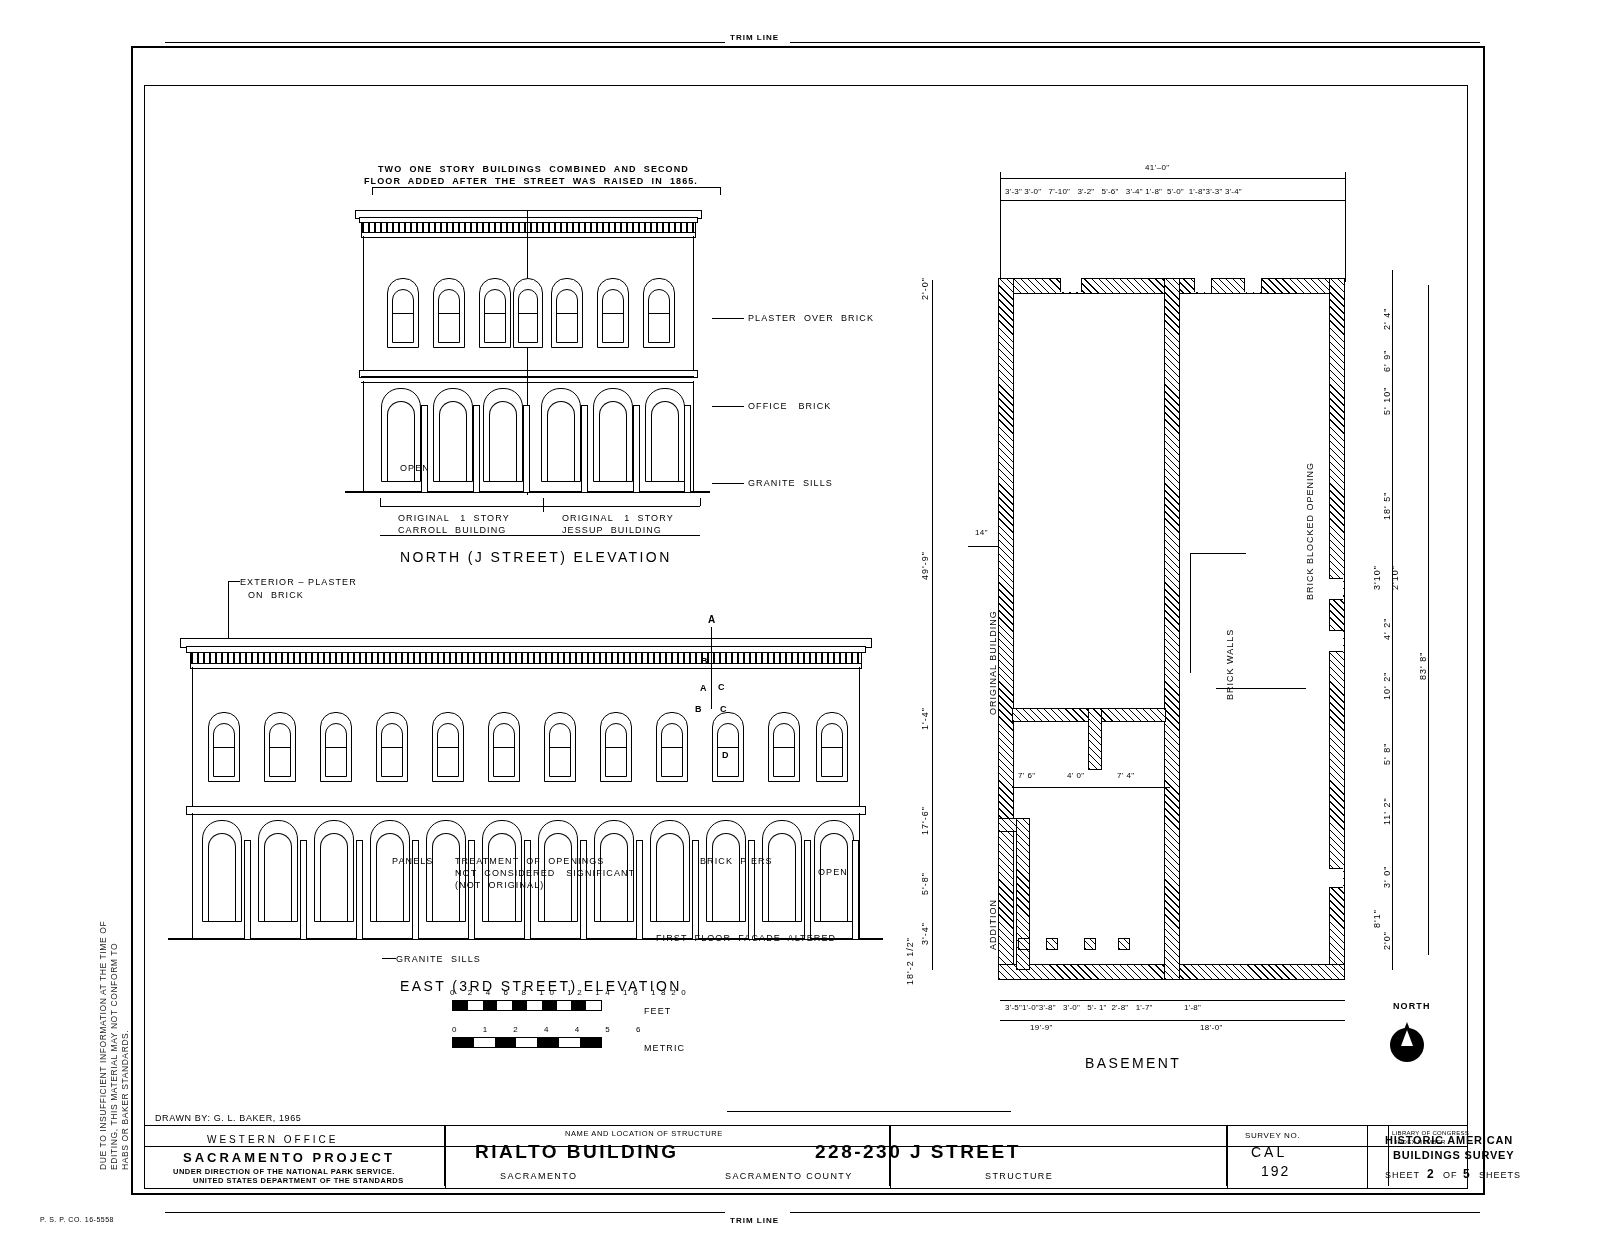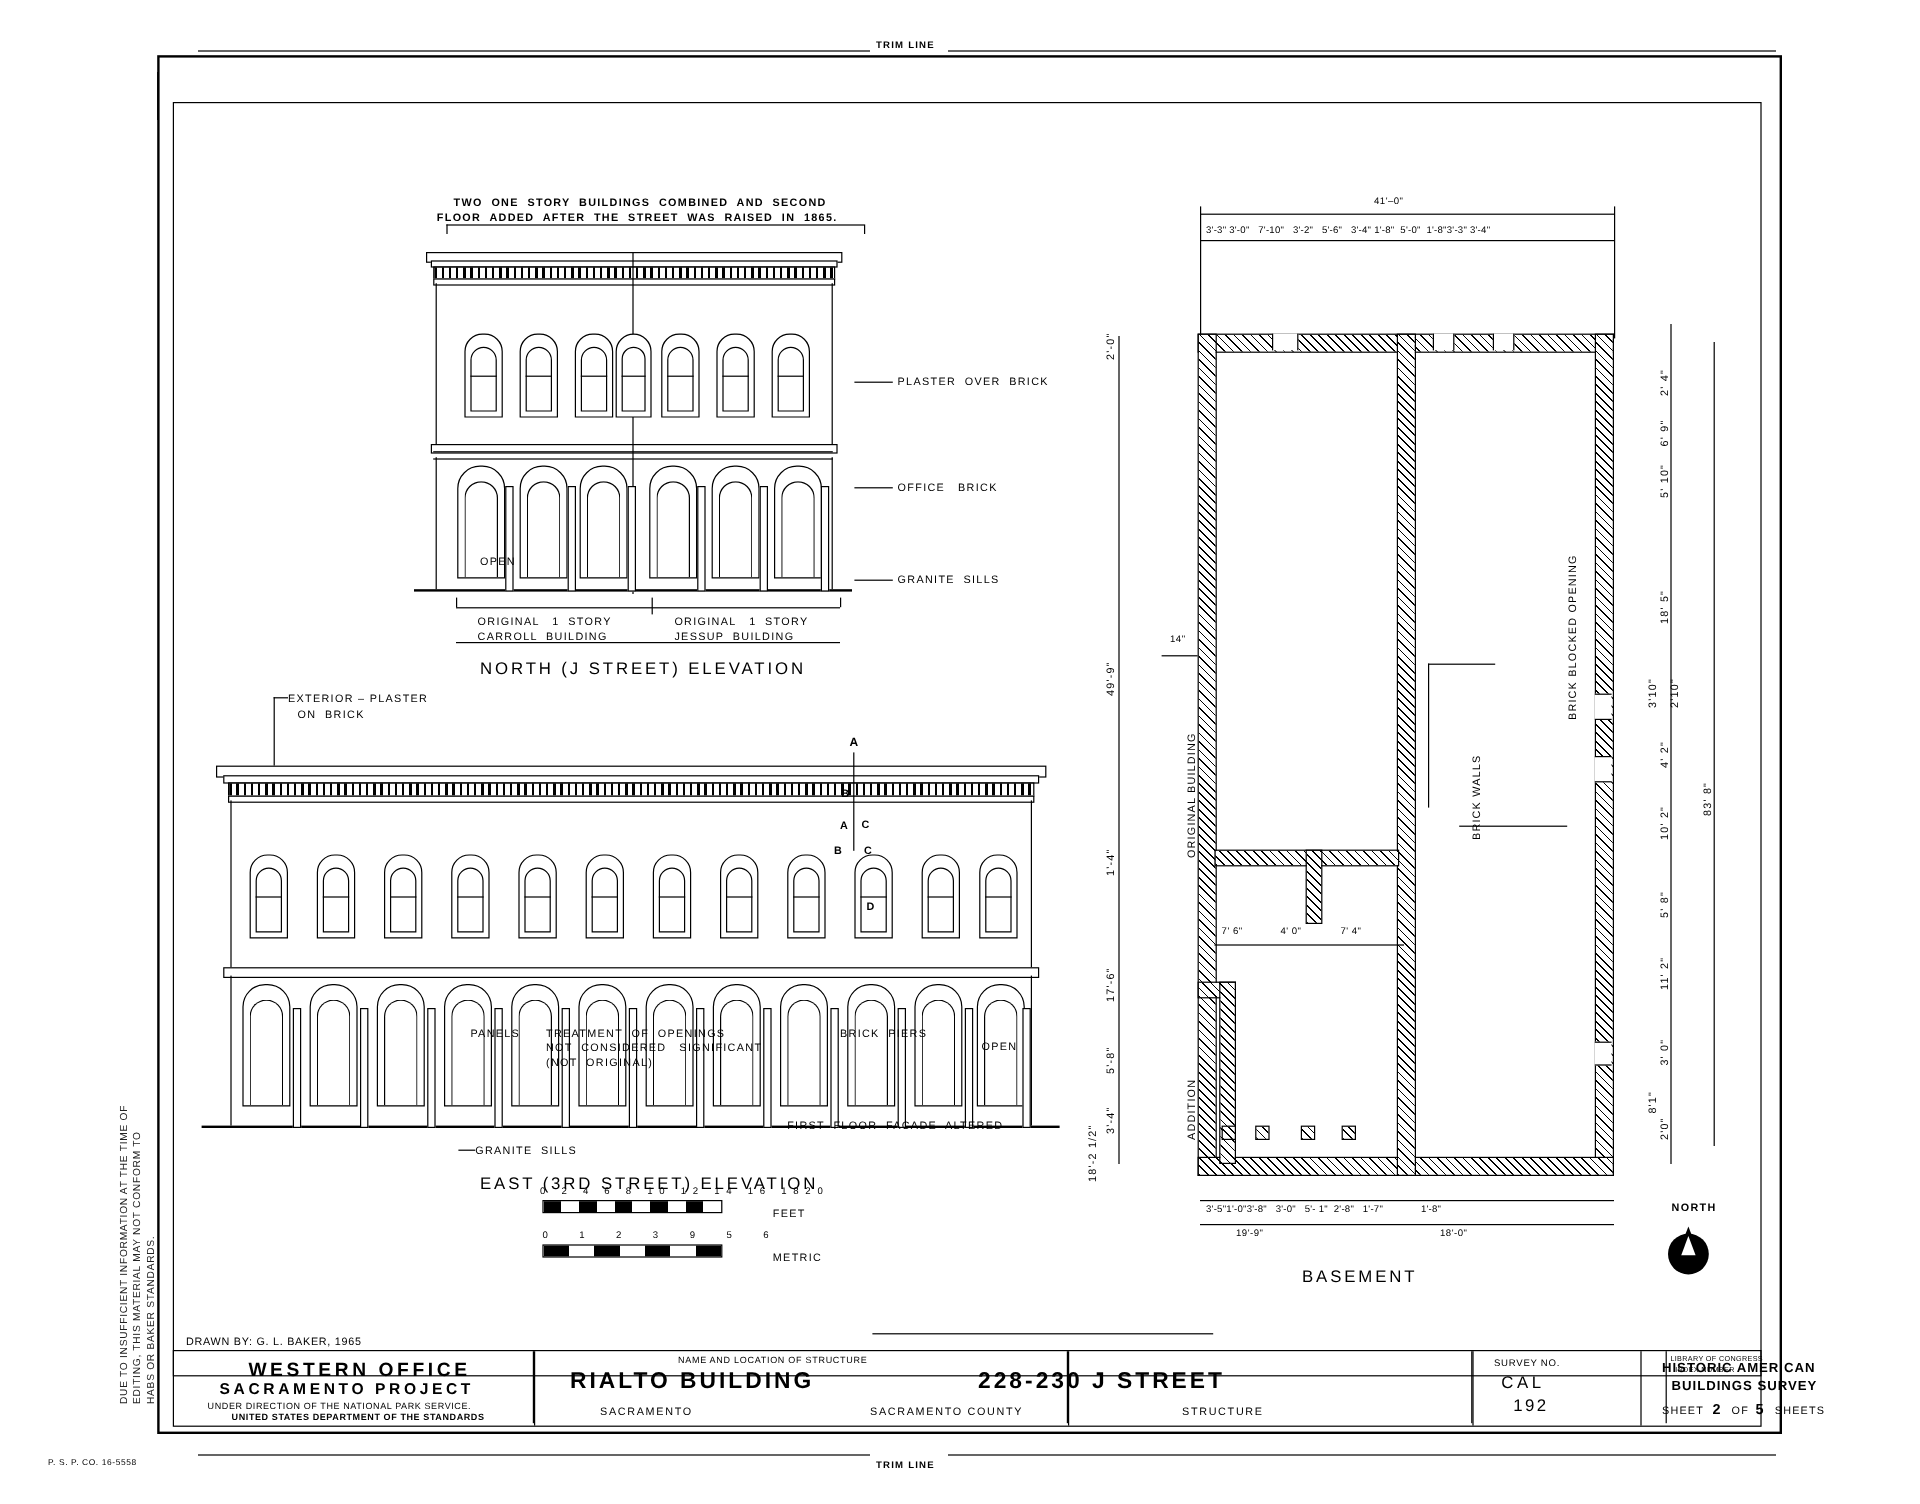--- a/index.html
+++ b/index.html
@@ -322,21 +322,21 @@
   <div class="lbl" style="left:396px;top:953px;">GRANITE  SILLS</div>
   <div class="line hl" style="left:382px;top:958px;width:14px;"></div>
   <div class="lbl" style="left:656px;top:932px;">FIRST  FLOOR  FACADE  ALTERED</div>
 
   <div class="ttl" style="left:400px;top:978px;">EAST  (3RD STREET)  ELEVATION</div>
 
   <div class="scalebar" style="left:452px;top:1000px;width:148px;background:repeating-linear-gradient(to right,#000 0 14.8px,#fff 14.8px 29.6px);"></div>
   <div class="dim" style="left:450px;top:988px;letter-spacing:5.6px;">0  2  4  6  8 10 12 14 16 1820</div>
   <div class="lbl" style="left:644px;top:1005px;">FEET</div>
   <div class="scalebar" style="left:452px;top:1037px;width:148px;background:repeating-linear-gradient(to right,#000 0 21.1px,#fff 21.1px 42.2px);"></div>
-  <div class="dim" style="left:452px;top:1025px;letter-spacing:12px;">0 1 2 3 9 5 6</div>
+  <div class="dim" style="left:452px;top:1025px;letter-spacing:12px;">0 1 2 4 4 5 6</div>
   <div class="lbl" style="left:644px;top:1042px;">METRIC</div>
 
   <div class="dim" style="left:1145px;top:163px;">41'–0"</div>
   <div class="line hl" style="left:1000px;top:178px;width:345px;"></div>
   <div class="line vl" style="left:1000px;top:172px;height:110px;"></div>
   <div class="line vl" style="left:1345px;top:172px;height:110px;"></div>
   <div class="line hl" style="left:1000px;top:200px;width:345px;"></div>
   <div class="dim" style="left:1005px;top:187px;letter-spacing:.2px;">3'-3" 3'-0"&nbsp;&nbsp;&nbsp;7'-10"&nbsp;&nbsp;&nbsp;3'-2"&nbsp;&nbsp;&nbsp;5'-6"&nbsp;&nbsp;&nbsp;3'-4" 1'-8"&nbsp;&nbsp;5'-0"&nbsp;&nbsp;1'-8"3'-3" 3'-4"</div>
 
   <div class="plan">
@@ -476,23 +476,23 @@
     <polygon points="27,15 21,31 33,31" fill="#fff"></polygon>
   </svg>
 
   <div class="dim" style="left:155px;top:1113px;font-size:9px;letter-spacing:.6px;">DRAWN BY: G. L. BAKER, 1965</div>
   <div class="tb">
     <div class="cell" style="left:300px;width:0;"></div>
     <div class="cell" style="left:745px;width:0;"></div>
     <div class="cell" style="left:1082px;width:0;"></div>
     <div class="cell" style="left:1222px;width:0;"></div>
 
-    <div class="tbtxt" style="left:62px;top:8px;font-size:16px;letter-spacing:3px;font-weight:bold;">WESTERN    OFFICE</div>
+    <div class="tbtxt" style="left:62px;top:8px;font-size:10px;letter-spacing:3px;font-weight:normal;">WESTERN    OFFICE</div>
     <div class="tbtxt" style="left:38px;top:24px;font-size:13px;letter-spacing:3px;font-weight:bold;">SACRAMENTO   PROJECT</div>
-    <div class="tbtxt" style="left:28px;top:41px;font-size:7.5px;letter-spacing:.5px;font-weight:normal;">UNDER  DIRECTION  OF  THE  NATIONAL  PARK  SERVICE.</div>
+    <div class="tbtxt" style="left:28px;top:41px;font-size:7.5px;letter-spacing:.5px;font-weight:bold;">UNDER  DIRECTION  OF  THE  NATIONAL  PARK  SERVICE.</div>
     <div class="tbtxt" style="left:48px;top:50px;font-size:7.5px;letter-spacing:.5px;font-weight:bold;">UNITED  STATES  DEPARTMENT  OF  THE  STANDARDS</div>
 
     <div class="tbtxt" style="left:420px;top:3px;font-size:7.5px;letter-spacing:.6px;">NAME AND LOCATION OF STRUCTURE</div>
     <div class="tbtxt" style="left:330px;top:15px;font-size:19px;letter-spacing:2.5px;font-weight:bold;">RIALTO  BUILDING</div>
     <div class="tbtxt" style="left:670px;top:15px;font-size:19px;letter-spacing:2.5px;font-weight:bold;">228-230  J  STREET</div>
     <div class="tbtxt" style="left:355px;top:45px;font-size:9px;letter-spacing:1.4px;">SACRAMENTO</div>
     <div class="tbtxt" style="left:580px;top:45px;font-size:9px;letter-spacing:1.4px;">SACRAMENTO   COUNTY</div>
     <div class="tbtxt" style="left:840px;top:45px;font-size:9px;letter-spacing:1.4px;">STRUCTURE</div>
 
     <div class="tbtxt" style="left:1100px;top:5px;font-size:8px;letter-spacing:.6px;">SURVEY NO.</div>

